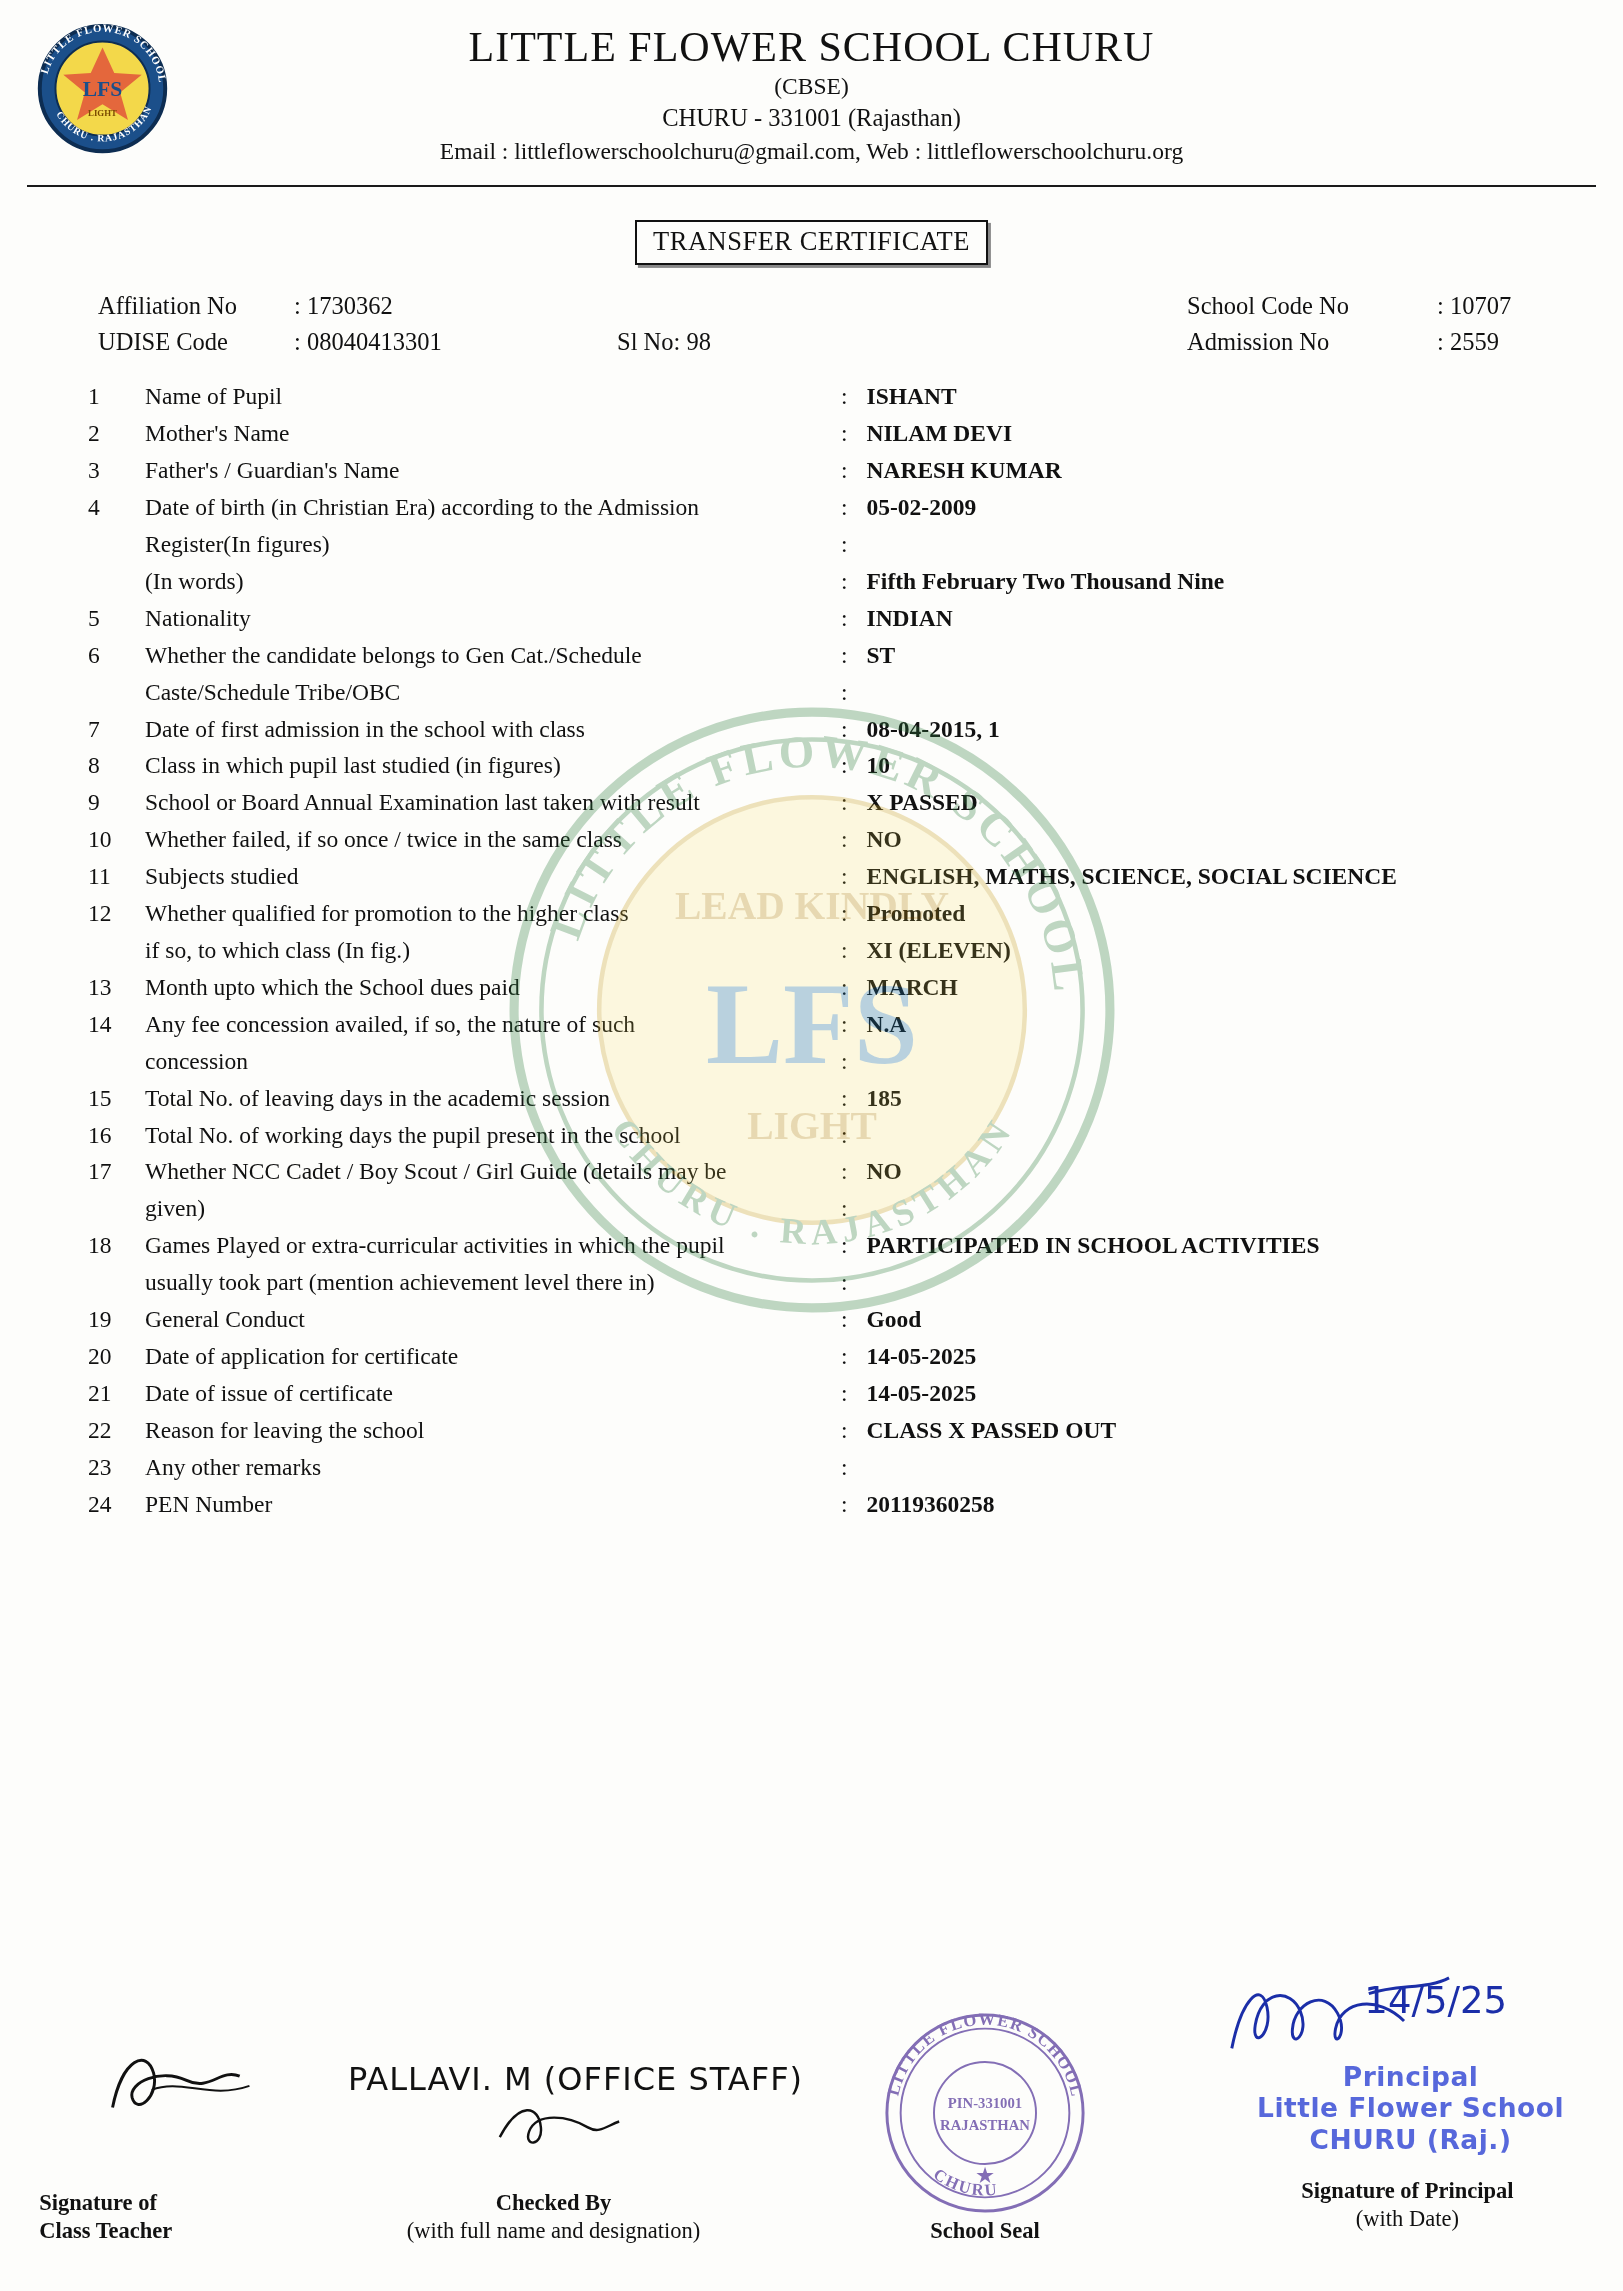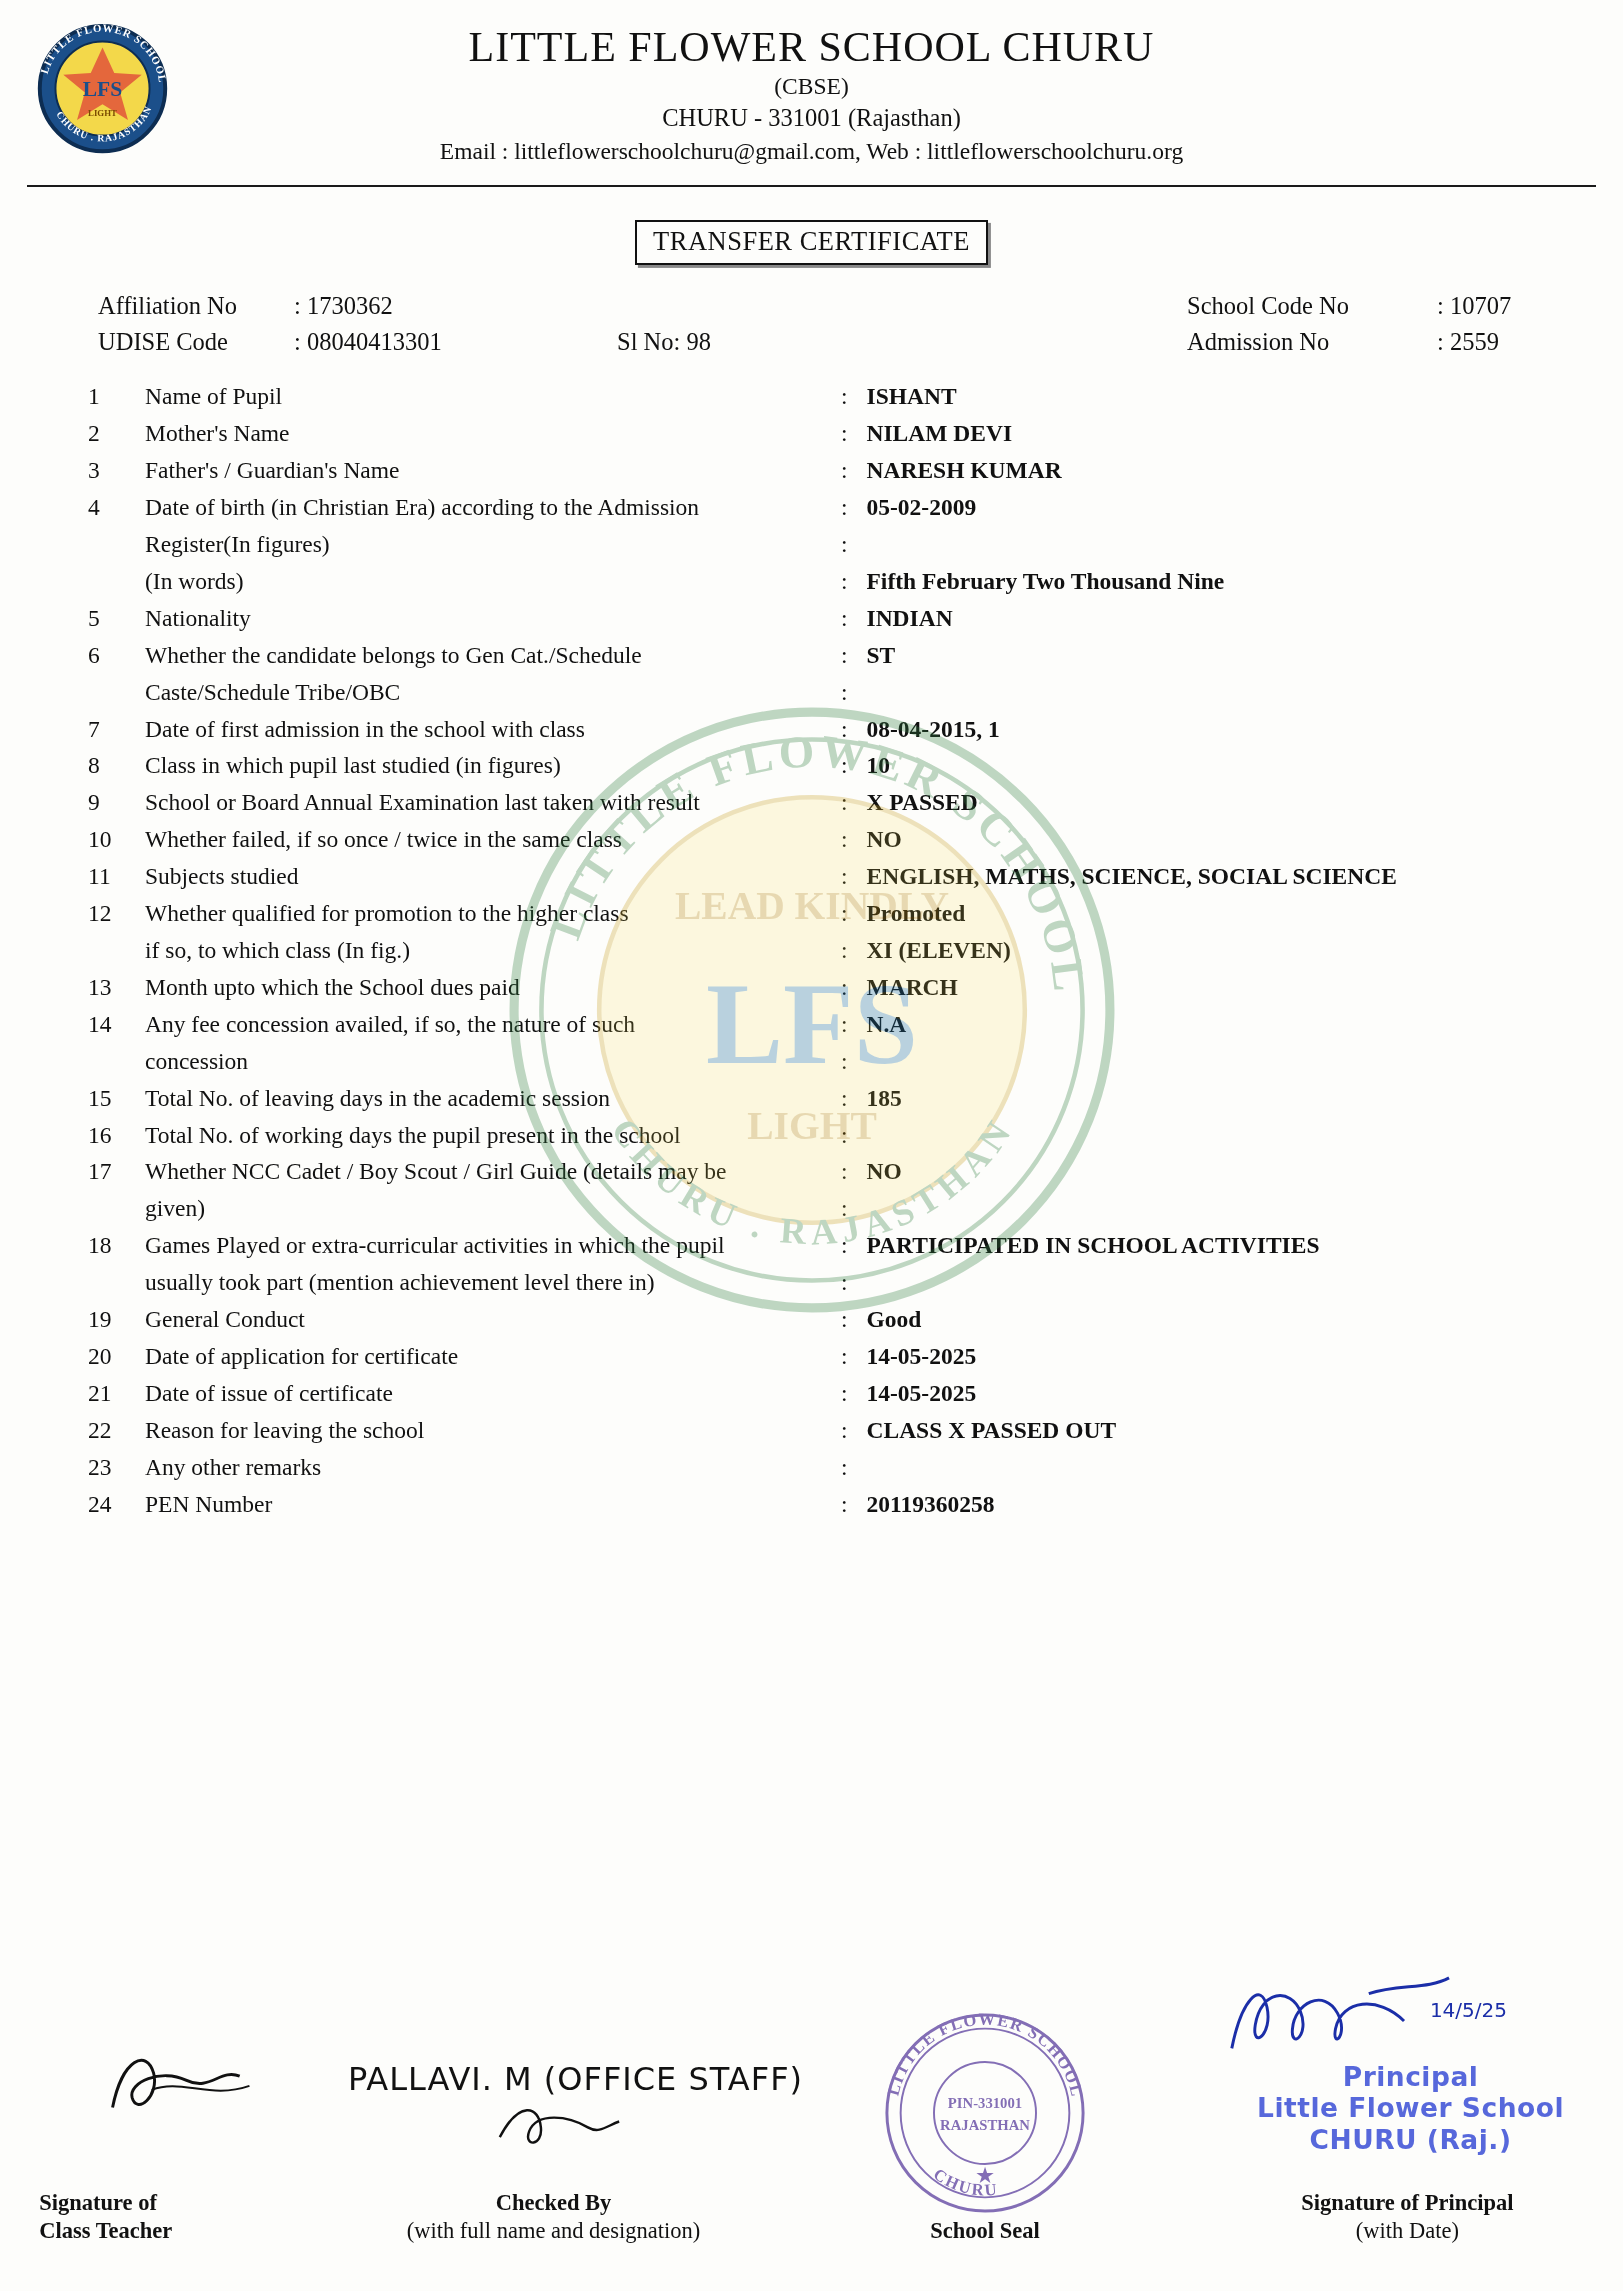--- a/index.html
+++ b/index.html
@@ -152,21 +152,21 @@
     font-weight: bold;
     line-height: 1.25;
   }
   .sig-sub {
     font-weight: normal;
     line-height: 1.25;
   }
   .sig-1 { left: 19.6px; bottom: 0; width: 294px; text-align: left; padding-left: 19.6px;}
   .sig-2 { left: 323px; bottom: 0; width: 461px; }
   .sig-3 { left: 843px; bottom: 0; width: 284px; }
-  .sig-4 { right: 19.6px; bottom: 0; width: 392px; }
+  .sig-4 { right: 19.6px; bottom: 12px; width: 392px; }
 
   .ink {
     position: absolute;
     pointer-events: none;
   }
   .handwrite {
     font-family: "DejaVu Sans", sans-serif;
     color: #111;
   }
   .stamp-principal {
@@ -487,21 +487,21 @@
         <text x="105" y="100" text-anchor="middle" font-family="Liberation Serif, serif" font-size="15" fill="#5b3f9e" font-weight="bold">PIN-331001</text>
         <text x="105" y="122" text-anchor="middle" font-family="Liberation Serif, serif" font-size="15" fill="#5b3f9e" font-weight="bold">RAJASTHAN</text>
         <text x="105" y="175" text-anchor="middle" font-family="Liberation Serif, serif" font-size="20" fill="#5b3f9e" font-weight="bold">★</text>
       </svg>
     </div>
 
     <svg class="ink" style="right:127px; bottom:167px;" width="274" height="118" viewBox="0 0 280 120" aria-hidden="true">
       <path d="M10 90 C 20 40, 40 20, 46 48 C 52 76, 30 92, 34 66 C 40 30, 70 28, 80 52 C 90 76, 70 92, 72 70 C 74 44, 104 28, 118 54 C 130 76, 112 92, 116 70 C 122 40, 160 36, 186 62" fill="none" stroke="#1b2ea8" stroke-width="3"></path>
       <path d="M150 34 C 180 24, 210 30, 232 18" fill="none" stroke="#1b2ea8" stroke-width="3"></path>
     </svg>
-    <div class="ink handwrite" style="right:116px; bottom:223px; color:#1b2ea8; font-size:20px;">14/5/25</div>
+    <div class="ink handwrite" style="right:116px; bottom:223px; color:#1b2ea8; font-size:37px;">14/5/25</div>
 
     <div class="stamp-principal">
       <div>Principal</div>
       <div>Little Flower School</div>
       <div>CHURU (Raj.)</div>
     </div>
 
     <div class="sig-block sig-1">
       <div class="sig-title">Signature of</div>
       <div class="sig-title">Class Teacher</div>

